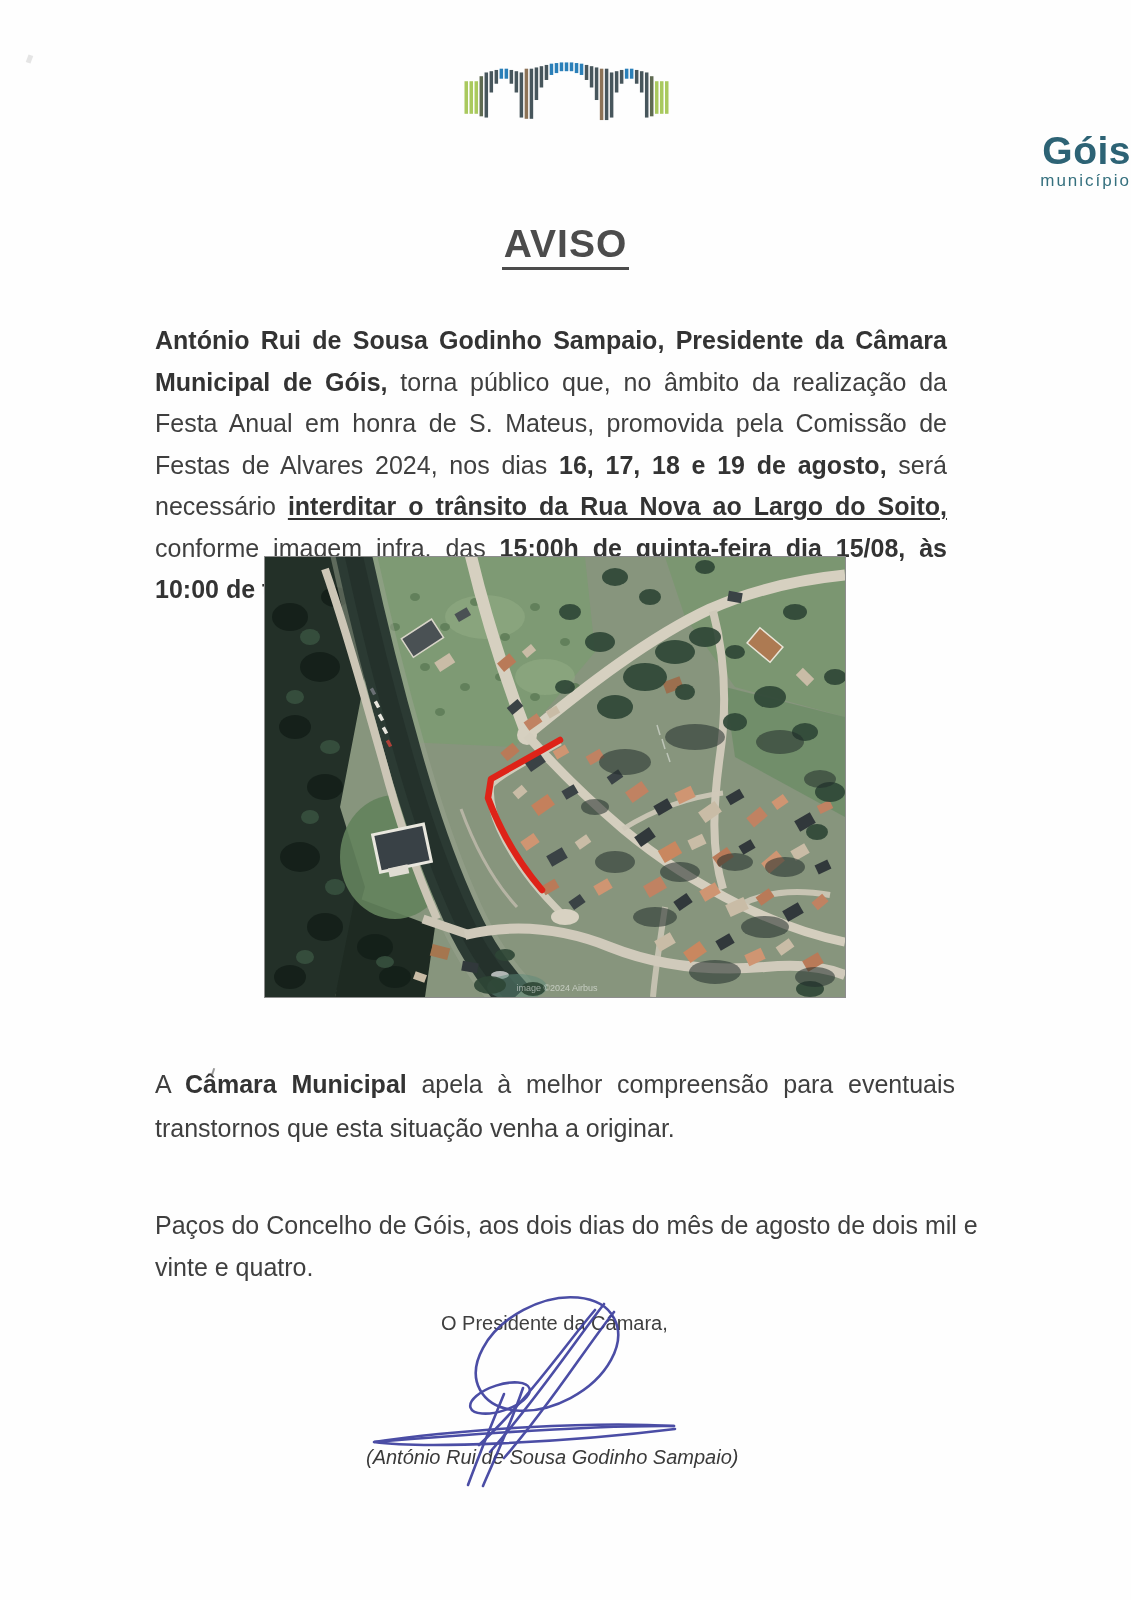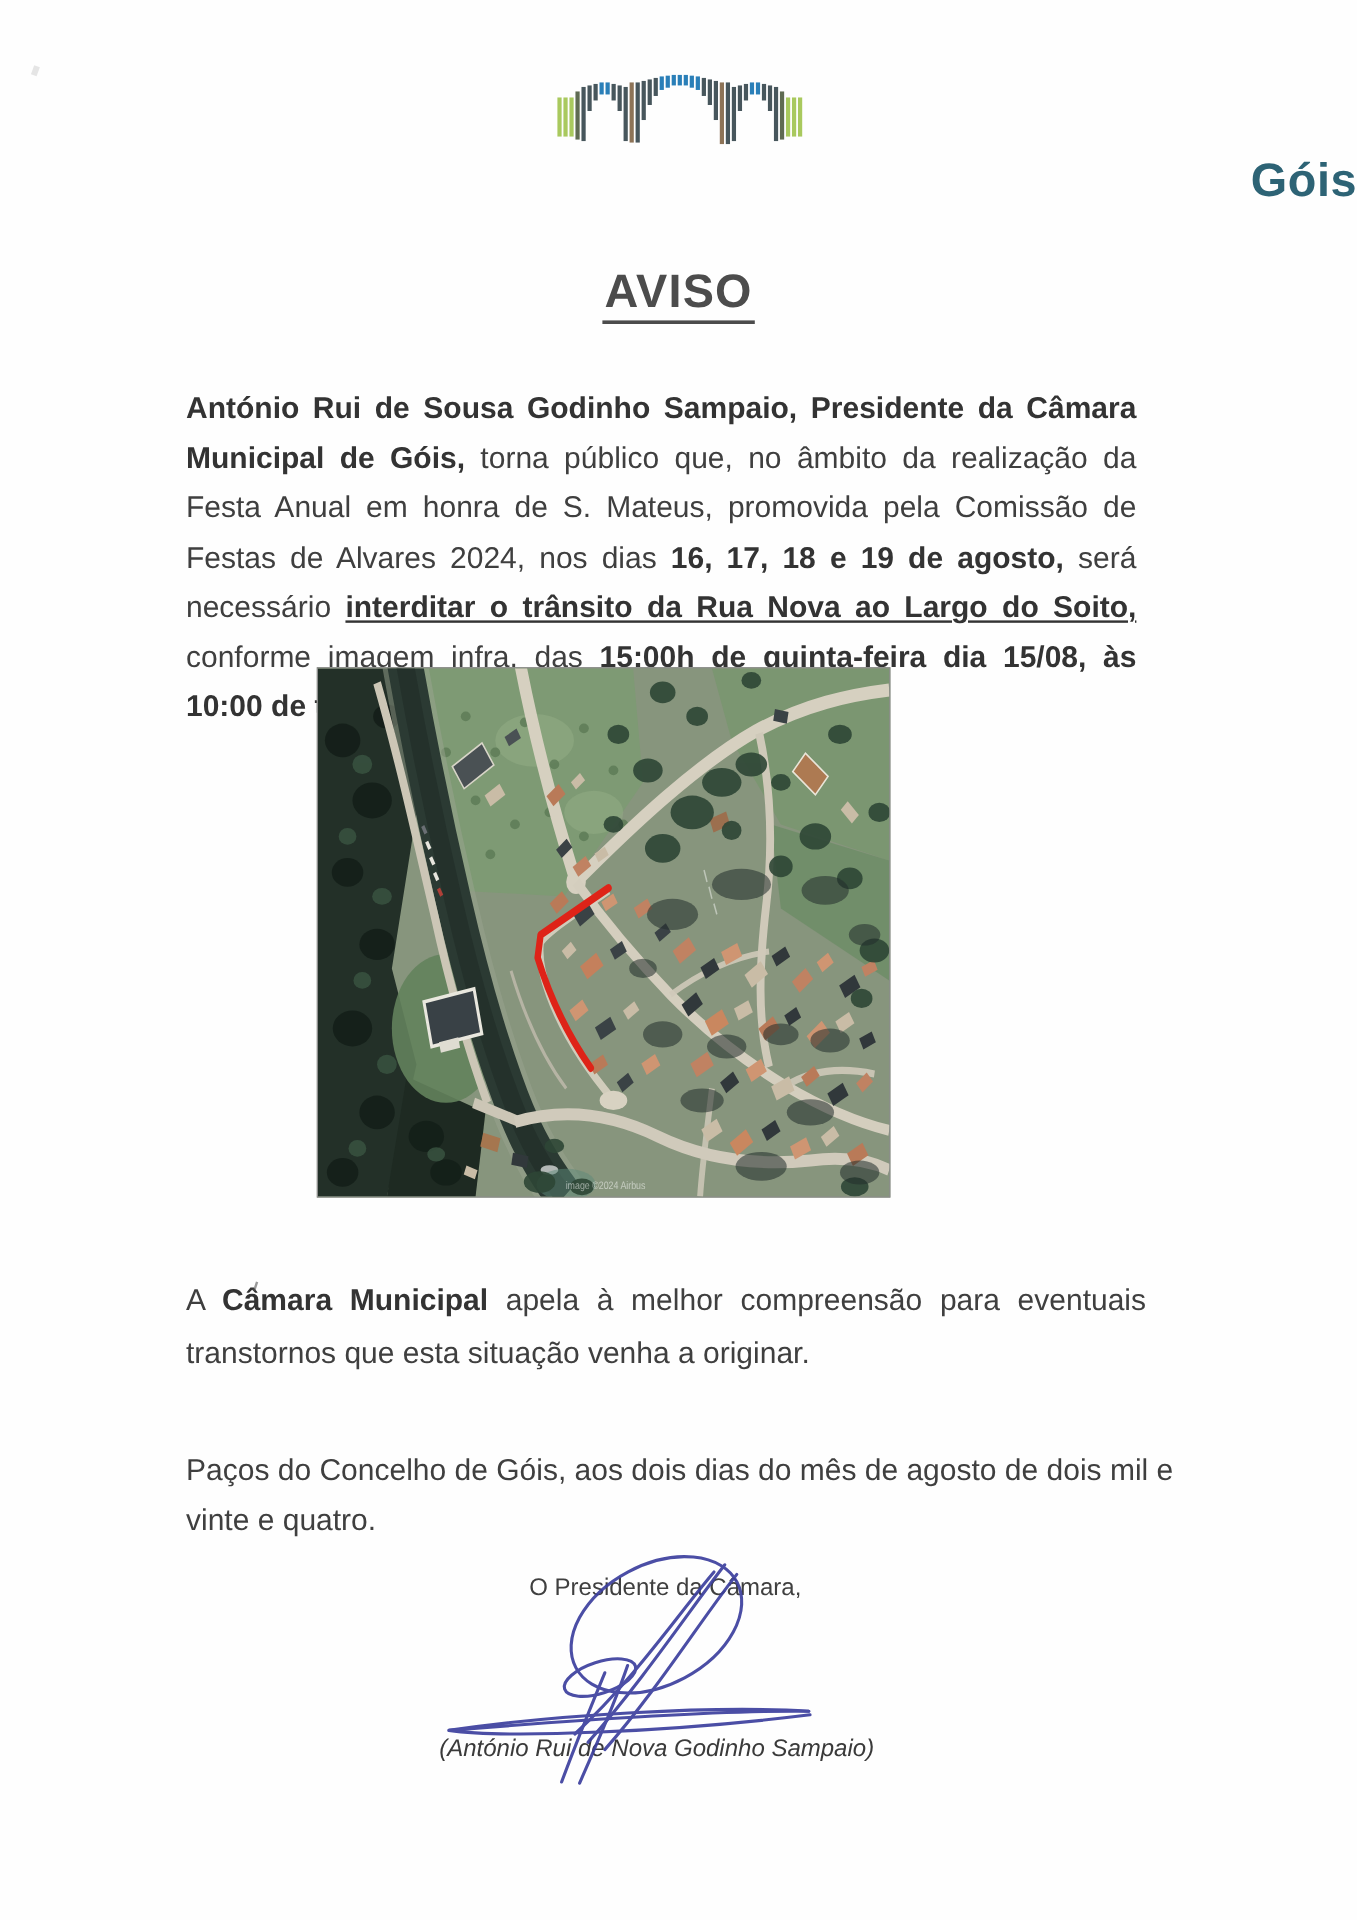--- a/index.html
+++ b/index.html
@@ -24,21 +24,21 @@
   }
   
   .para { position:absolute; font-size:25px; line-height:41.5px; color:#3f3f3f; text-align:justify; }
   .p1 { top:320px; left:155px; width:792px; }
   .p2 { top:1062px; left:155px; width:800px; line-height:44px; }
   .p3 { top:1205px; left:155px; width:850px; text-align:left; }
   .b  { font-weight:bold; color:#333; }
   .bu { font-weight:bold; color:#333; text-decoration:underline; text-decoration-thickness:2px; text-underline-offset:3px; }
   
   .map-wrap {
-    position:absolute; top:556px; left:264px; width:478px; height:442px;
+    position:absolute; top:556px; left:264px; width:582px; height:442px;
     border:1px solid #8d8d8d; background:#87957d;
   }
   .map-wrap svg { display:block; width:100%; height:100%; }
   
   .pres-line { position:absolute; top:1312px; left:441px; font-size:20px; color:#3f3f3f; z-index:1; }
   .sig-svg { position:absolute; top:1282px; left:352px; width:430px; height:215px; z-index:2; pointer-events:none; }
   .name-line { position:absolute; top:1446px; left:366px; font-size:20px; font-style:italic; color:#3a3a3a; z-index:1; }
   
   .speck1 { position:absolute; top:55px; left:27px; width:5px; height:8px; background:#9a9a9a; opacity:.25; transform:rotate(20deg); }
   .speck2 { position:absolute; top:1068px; left:212px; width:2px; height:8px; background:#555; opacity:.6; transform:rotate(18deg); }
@@ -95,20 +95,21 @@
         <rect x="142" y="12" width="2.8" height="17" fill="#47565c"></rect>
         <rect x="146" y="13" width="2.8" height="36" fill="#47565c"></rect>
 
         <rect x="150" y="16" width="2.8" height="32" fill="#5f6b52"></rect>
         <rect x="154" y="20" width="2.8" height="26" fill="#a9c95e"></rect>
         <rect x="158" y="20" width="2.8" height="26" fill="#a9c95e"></rect>
         <rect x="162" y="20" width="2.8" height="26" fill="#a9c95e"></rect>
       </g>
     </svg>
     <div class="logo-title">Góis</div>
+    <div class="logo-sub">município</div>
   </div>
 
   <div class="aviso">
     <span>AVISO</span>
   </div>
 
   <p class="para p1"><span class="b">António Rui de Sousa Godinho Sampaio, Presidente da Câmara Municipal de Góis,</span><span> torna público que, no âmbito da realização da Festa Anual em honra de S. Mateus, promovida pela Comissão de Festas de Alvares 2024, nos dias </span><span class="b">16, 17, 18 e 19 de agosto,</span><span> será necessário </span><span class="bu">interditar o trânsito da Rua Nova ao Largo do Soito,</span><span> conforme imagem infra, das </span><span class="b">15:00h de quinta-feira dia 15/08, às 10:00 de terça-feira dia 20/08.</span></p>
 
   <div class="map-wrap">
     <svg viewBox="0 0 580 440" preserveAspectRatio="none" aria-hidden="true">
@@ -448,18 +449,18 @@
       <path d="M262,30 C232,68 196,126 152,176"></path>
       <path d="M243,28 C214,62 176,118 127,163"></path>
       <ellipse cx="148" cy="116" rx="31" ry="13" transform="rotate(-18 148 116)"></ellipse>
       <path d="M22,160 C110,147 242,139 322,144"></path>
       <path d="M322,144 C240,143 120,152 22,160 C70,167 210,161 323,147"></path>
       <path d="M152,112 C138,146 126,176 116,203"></path>
       <path d="M171,106 C158,144 143,176 131,204"></path>
     </g>
   </svg>
 
-  <div class="name-line">(António Rui de Nova Godinho Sampaio)</div>
+  <div class="name-line">(António Rui de Sousa Godinho Sampaio)</div>
 
   <div class="speck1"></div>
   <div class="speck2"></div>
 
 </div>
 
 </body></html>

